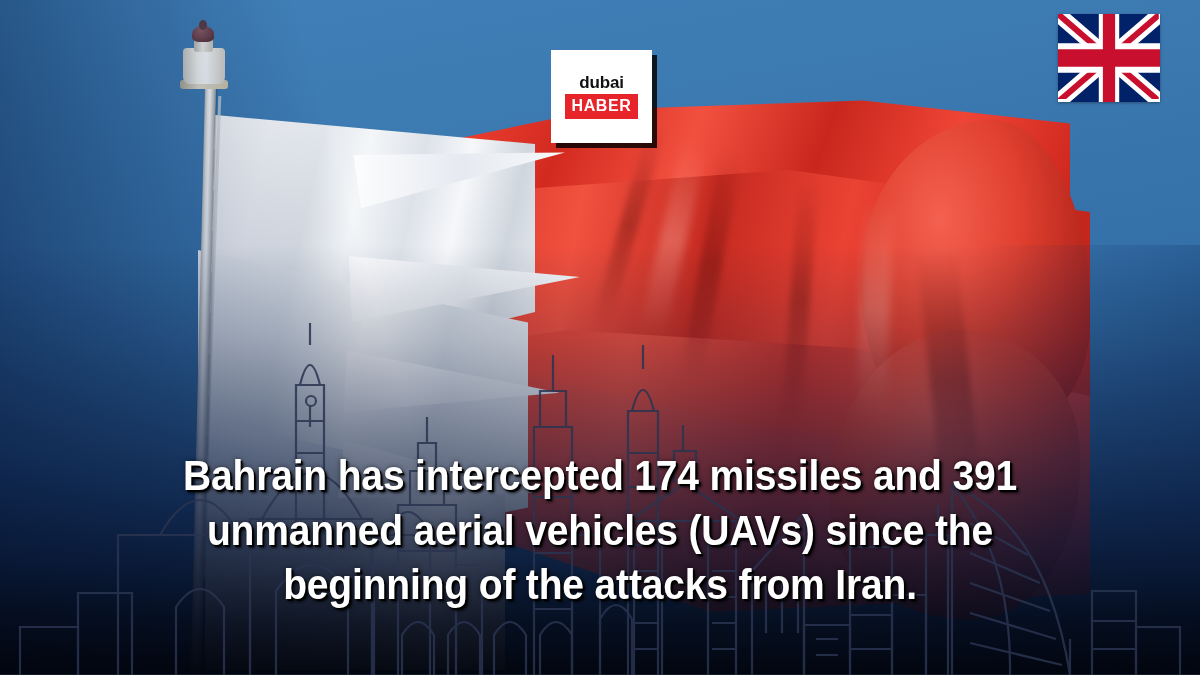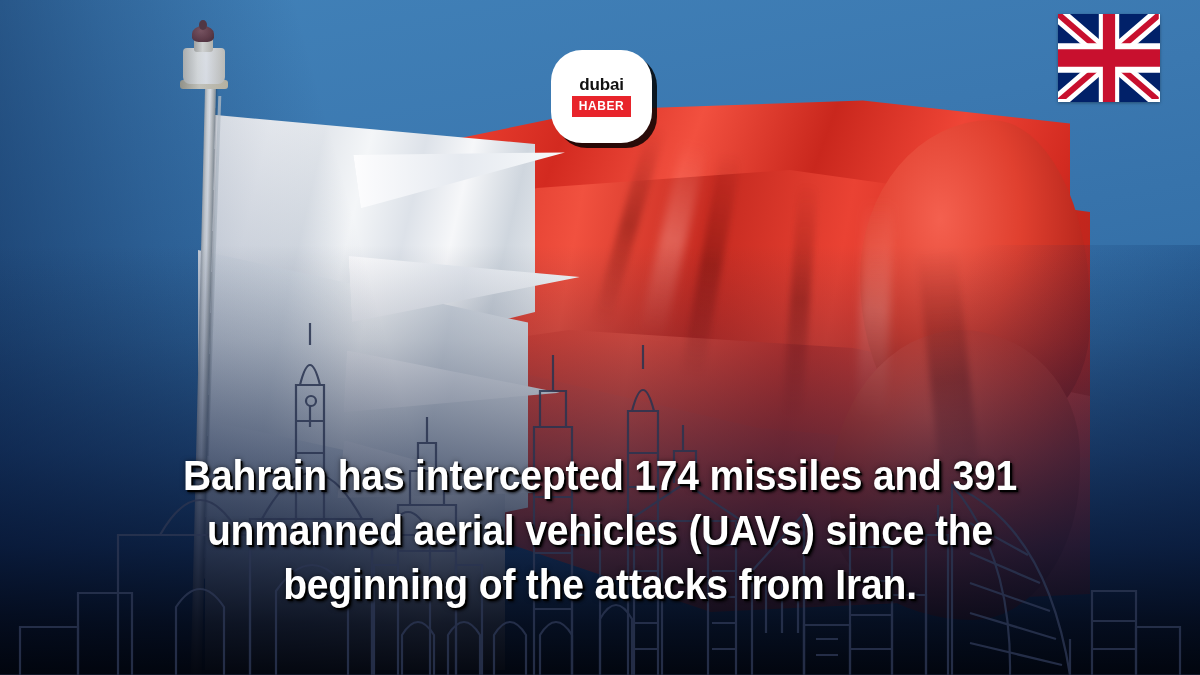--- a/index.html
+++ b/index.html
@@ -224,33 +224,32 @@
     position: absolute;
     left: 551px; top: 50px;
     width: 101px; height: 93px;
     background: #ffffff;
     box-shadow: 5px 5px 0 rgba(0,0,0,.82);
     display: flex;
     flex-direction: column;
     align-items: center;
     justify-content: center;
     gap: 3px;
-    border-radius: 31px;
   }
   .logo-dubai {
     font-size: 17px;
     font-weight: 700;
     color: #111111;
     letter-spacing: -.2px;
     line-height: 1;
   }
   .logo-haber {
     background: #e8242b;
     color: #ffffff;
-    font-size: 12px;
+    font-size: 16px;
     font-weight: 800;
     letter-spacing: .6px;
     line-height: 1;
     padding: 4px 7px 5px 7px;
   }
 
   
   .uk-flag {
     position: absolute;
     left: 1058px; top: 14px;

